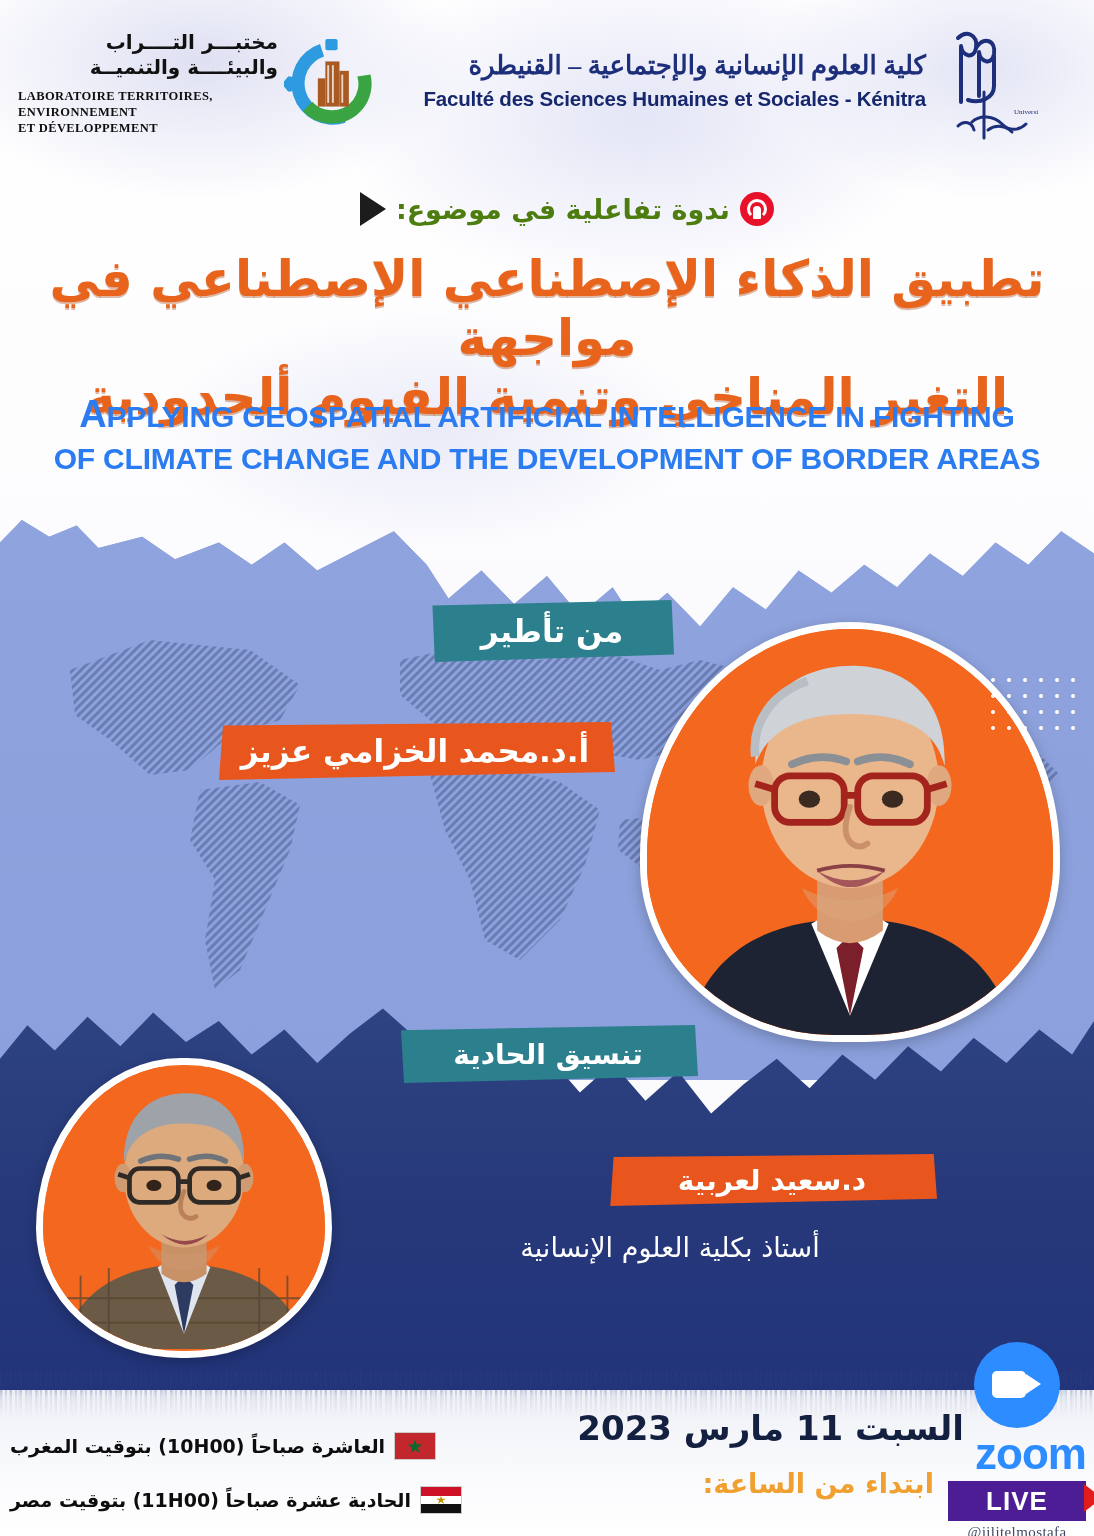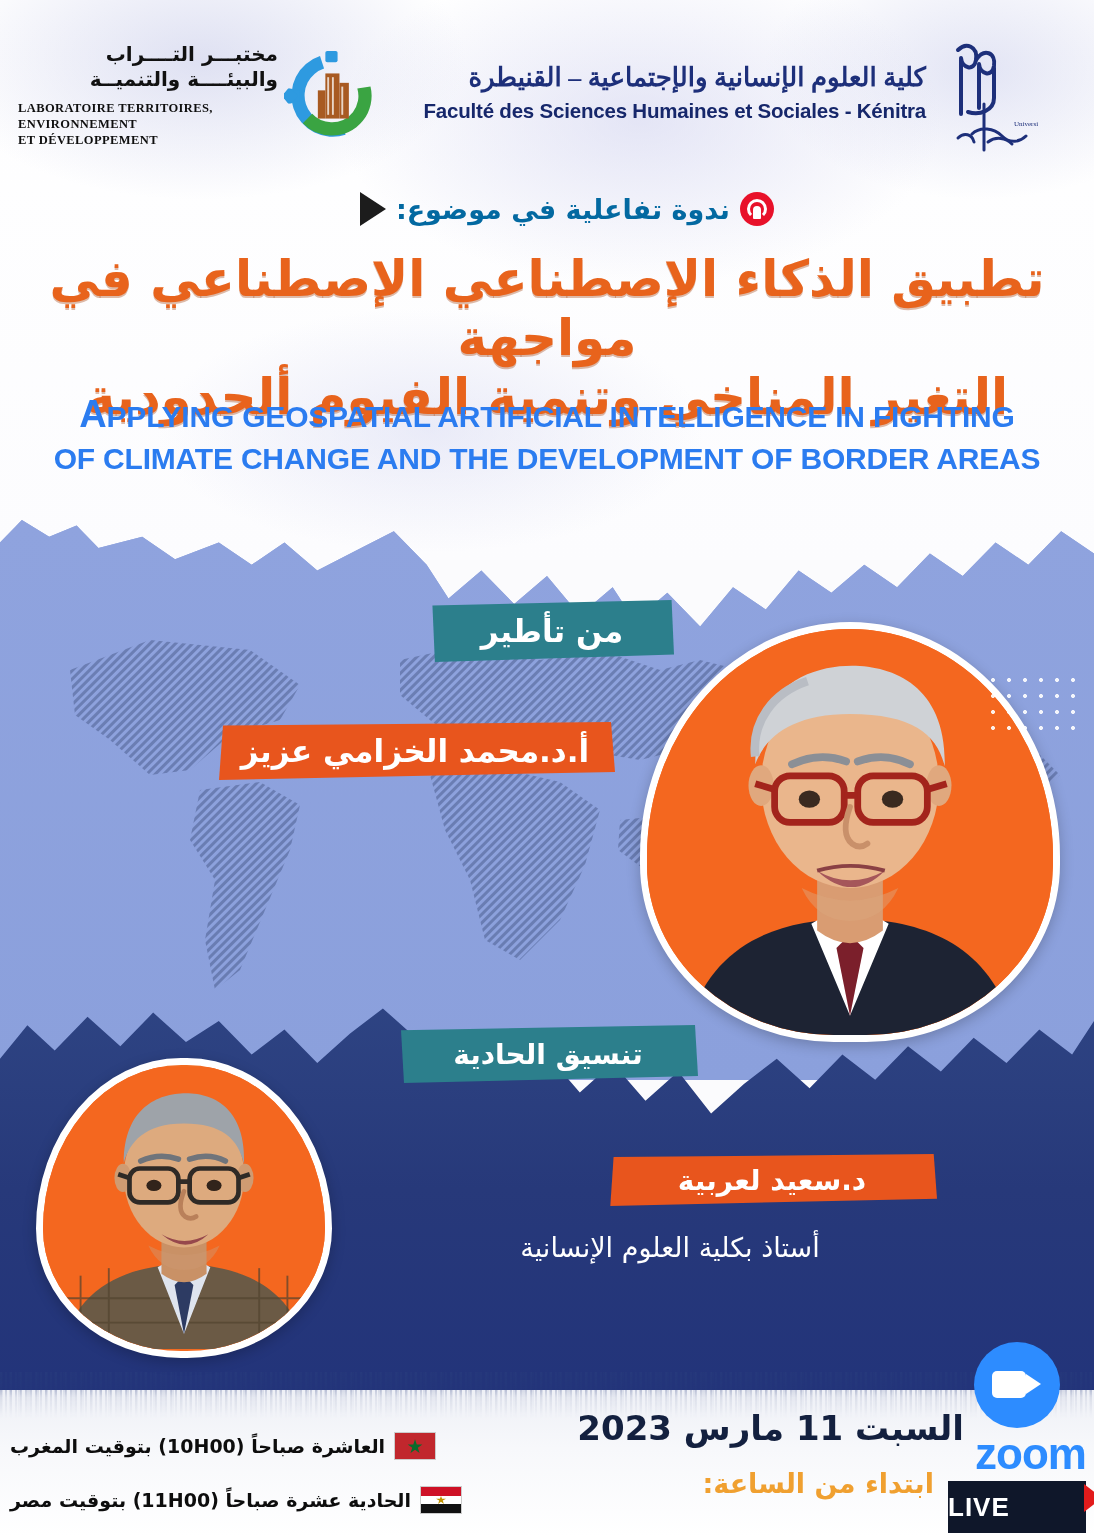--- a/index.html
+++ b/index.html
@@ -66,21 +66,21 @@
   .bg-bottom::before{
     content:""; position:absolute; left:0; top:-18px; width:100%; height:46px;
     background:
       repeating-linear-gradient(90deg, rgba(40,60,125,.55) 0 2px, rgba(255,255,255,0) 2px 5px),
       repeating-linear-gradient(90deg, rgba(40,60,125,.30) 0 3px, rgba(255,255,255,0) 3px 9px);
     -webkit-mask-image:linear-gradient(#000, rgba(0,0,0,.15) 55%, rgba(0,0,0,0));
     mask-image:linear-gradient(#000, rgba(0,0,0,.15) 55%, rgba(0,0,0,0));
   }
 
   
-  .header{ position:absolute; left:0; top:12px; width:1046px; height:168px; }
+  .header{ position:absolute; left:0; top:0; width:1046px; height:168px; }
 
   .lab-logo{ position:absolute; left:18px; top:26px; width:360px; height:120px; }
   .lab-ar{
     position:absolute; right:100px; top:4px; width:252px;
     text-align:right; direction:rtl;
     font-family:"DejaVu Sans", sans-serif;
     font-weight:bold; color:#111; font-size:20px; line-height:1.25;
     letter-spacing:1px;
   }
   .lab-fr{
@@ -99,21 +99,21 @@
   .fac-fr{
     font-family:"Liberation Sans", sans-serif;
     font-size:20.5px; font-weight:bold; color:#16276b; margin-top:4px;
     letter-spacing:-.2px;
   }
   .univ-mark{ position:absolute; right:8px; top:26px; width:110px; height:120px; }
 
   
   .kicker{
     position:absolute; right:320px; top:192px;
-    direction:rtl; font-size:27px; font-weight:bold; color:#0369a1;
+    direction:rtl; font-size:27px; font-weight:bold; color:#4d7c0f;
     display:flex; align-items:center; gap:10px; letter-spacing:0;
   }
   .kicker .tri{
     width:0;height:0;border-left:26px solid #1c1c1c;
     border-top:17px solid transparent;border-bottom:17px solid transparent;
   }
   .live-dot{
     width:34px;height:34px;border-radius:50%;
     background:#e8112a; position:relative; flex:0 0 34px;
   }
@@ -244,22 +244,22 @@
     content:""; position:absolute; left:34px; top:3px;
     width:0;height:0;border-top:10px solid transparent;border-bottom:10px solid transparent;
     border-left:15px solid #fff;
   }
   .zoom-word{
     text-align:right; font-family:"Liberation Sans", sans-serif;
     font-weight:bold; font-size:44px; color:#2d8cff; letter-spacing:-1px;
     line-height:1; margin-top:4px;
   }
   .live-bar{
-    margin-top:5px; position:relative; height:52px; background:#0f172a;
-    display:flex; align-items:center; 
+    margin-top:5px; position:relative; height:40px; background:#4c1d95;
+    display:flex; align-items:center; justify-content:center;
   }
   .live-bar span{
     font-family:"Liberation Sans", sans-serif; font-weight:bold;
     font-size:26px; color:#fff; letter-spacing:1px;
   }
   .live-bar::after{
     content:""; position:absolute; right:-16px; top:3px;
     width:0;height:0;border-top:14px solid transparent;border-bottom:14px solid transparent;
     border-left:18px solid #e21b1b;
   }

